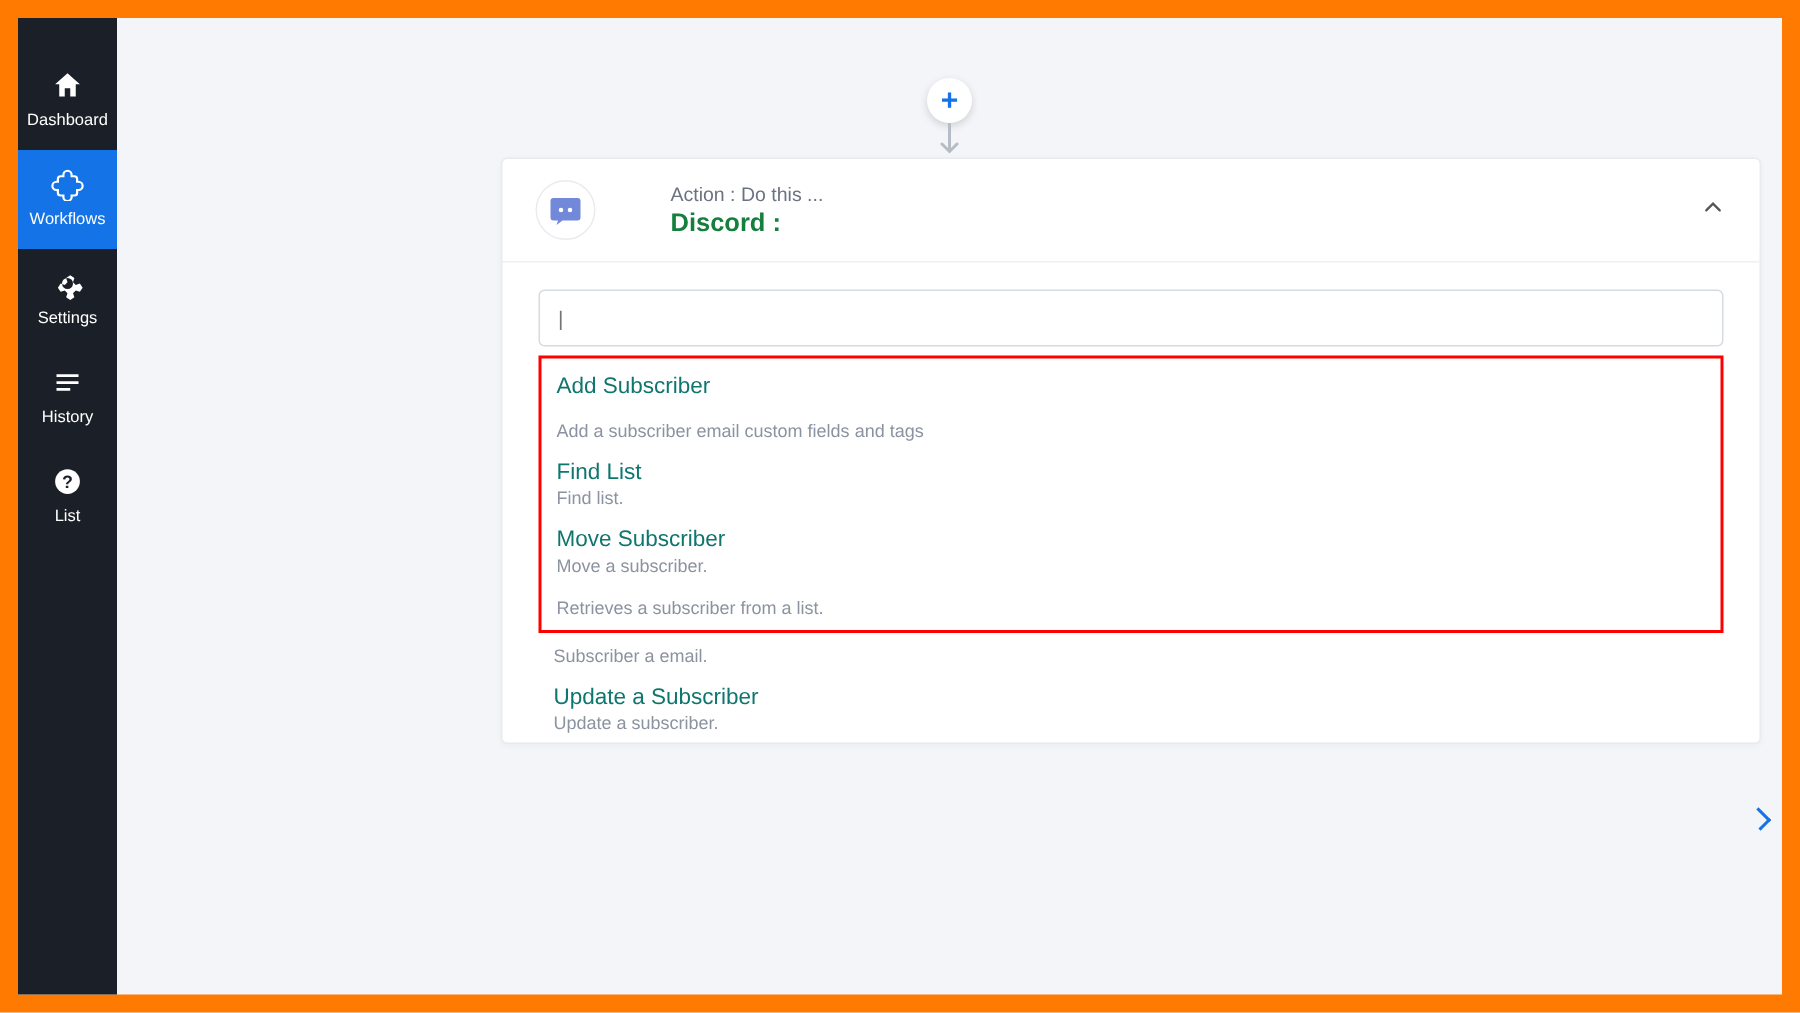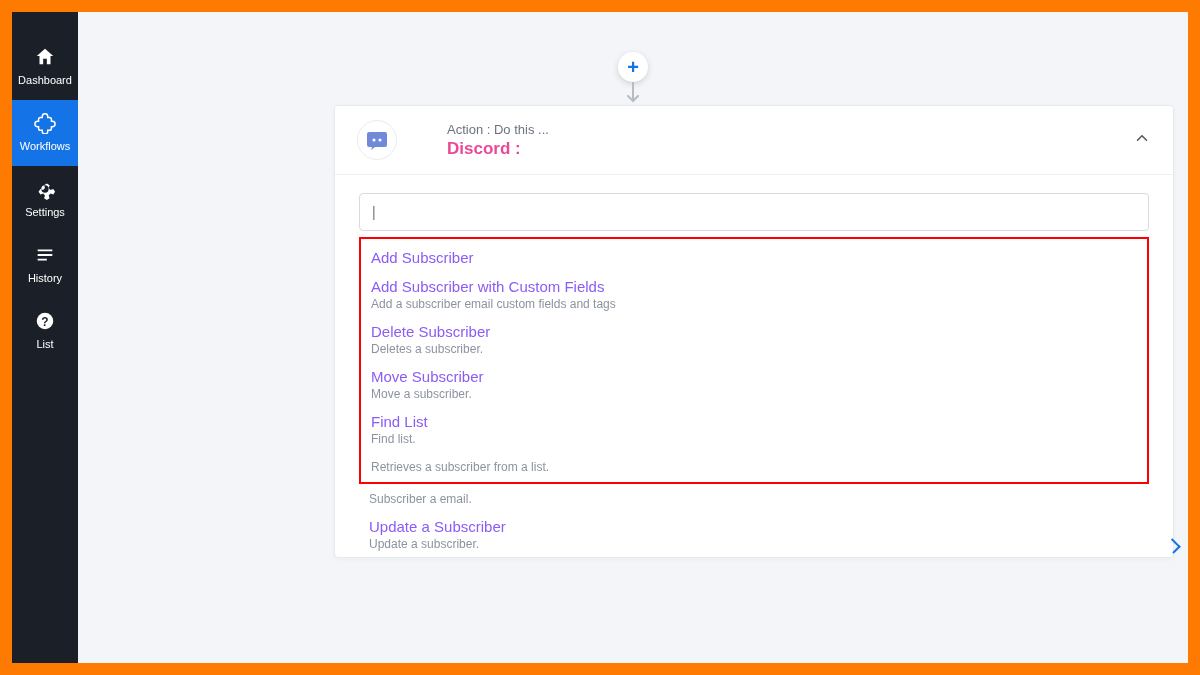--- a/index.html
+++ b/index.html
@@ -100,21 +100,21 @@
   border: 1px solid #e9ebef;
   display: flex; align-items: center; justify-content: center;
   margin-right: 18px;
 }
 .discord-svg { width: 24px; height: 24px; fill: #7289da; }
 .card-title-block { flex: 1; }
 .card-subtitle {
   color: #6b7280; font-size: 13px;
 }
 .card-title {
-  color: #ec4899; font-size: 17px; font-weight: 700; margin-top: 2px;
+  color: #15803d; font-size: 17px; font-weight: 700; margin-top: 2px;
 }
 .chevron { color: #6b7280; cursor: pointer; }
 
 .card-body { padding: 18px 24px 0; }
 
 .search-input {
   width: 100%;
   border: 1px solid #d6dae1;
   border-radius: 4px;
   padding: 10px 12px;
@@ -125,21 +125,21 @@
 .dropdown {
   margin-top: 6px;
   border: 2px solid #ff0000;
   padding: 4px 0 2px;
 }
 
 .option {
   padding: 6px 10px 6px;
   cursor: pointer;
 }
-.option-title { color: #8b5cf6; font-size: 15px; font-weight: 400; }
+.option-title { color: #0f766e; font-size: 15px; font-weight: 400; }
 .option-desc  { color: #8c93a0; font-size: 12px; margin-top: 2px; }
 
 .options-plain { margin-top: 0; }
 .options-plain .option { padding-left: 10px; }
 
 .blue-corner {
   position: absolute;
   right: 10px; top: 528px;
   width: 10px; height: 12px;
   border-right: 2px solid #1473e6;
@@ -225,34 +225,29 @@
       </div>
 
       <div class="card-body">
         <input class="search-input" type="text" value="" placeholder="|" style="">
 
         <div class="dropdown" id="highlighted">
             <div class="option">
               <div class="option-title">Add Subscriber</div>
             </div>
             <div class="option">
-              <div class="option-title">Add Subscriber with Custom Fields</div>
               <div class="option-desc">Add a subscriber email custom fields and tags</div>
             </div>
             <div class="option">
-              <div class="option-title">Delete Subscriber</div>
-              <div class="option-desc">Deletes a subscriber.</div>
+              <div class="option-title">Find List</div>
+              <div class="option-desc">Find list.</div>
             </div>
             <div class="option">
               <div class="option-title">Move Subscriber</div>
               <div class="option-desc">Move a subscriber.</div>
-            </div>
-            <div class="option">
-              <div class="option-title">Find List</div>
-              <div class="option-desc">Find list.</div>
             </div>
             <div class="option">
               <div class="option-desc">Retrieves a subscriber from a list.</div>
             </div>
           </div>
 
         <div class="options-plain" id="plain">
             <div class="option">
               <div class="option-desc">Subscriber a email.</div>
             </div>

